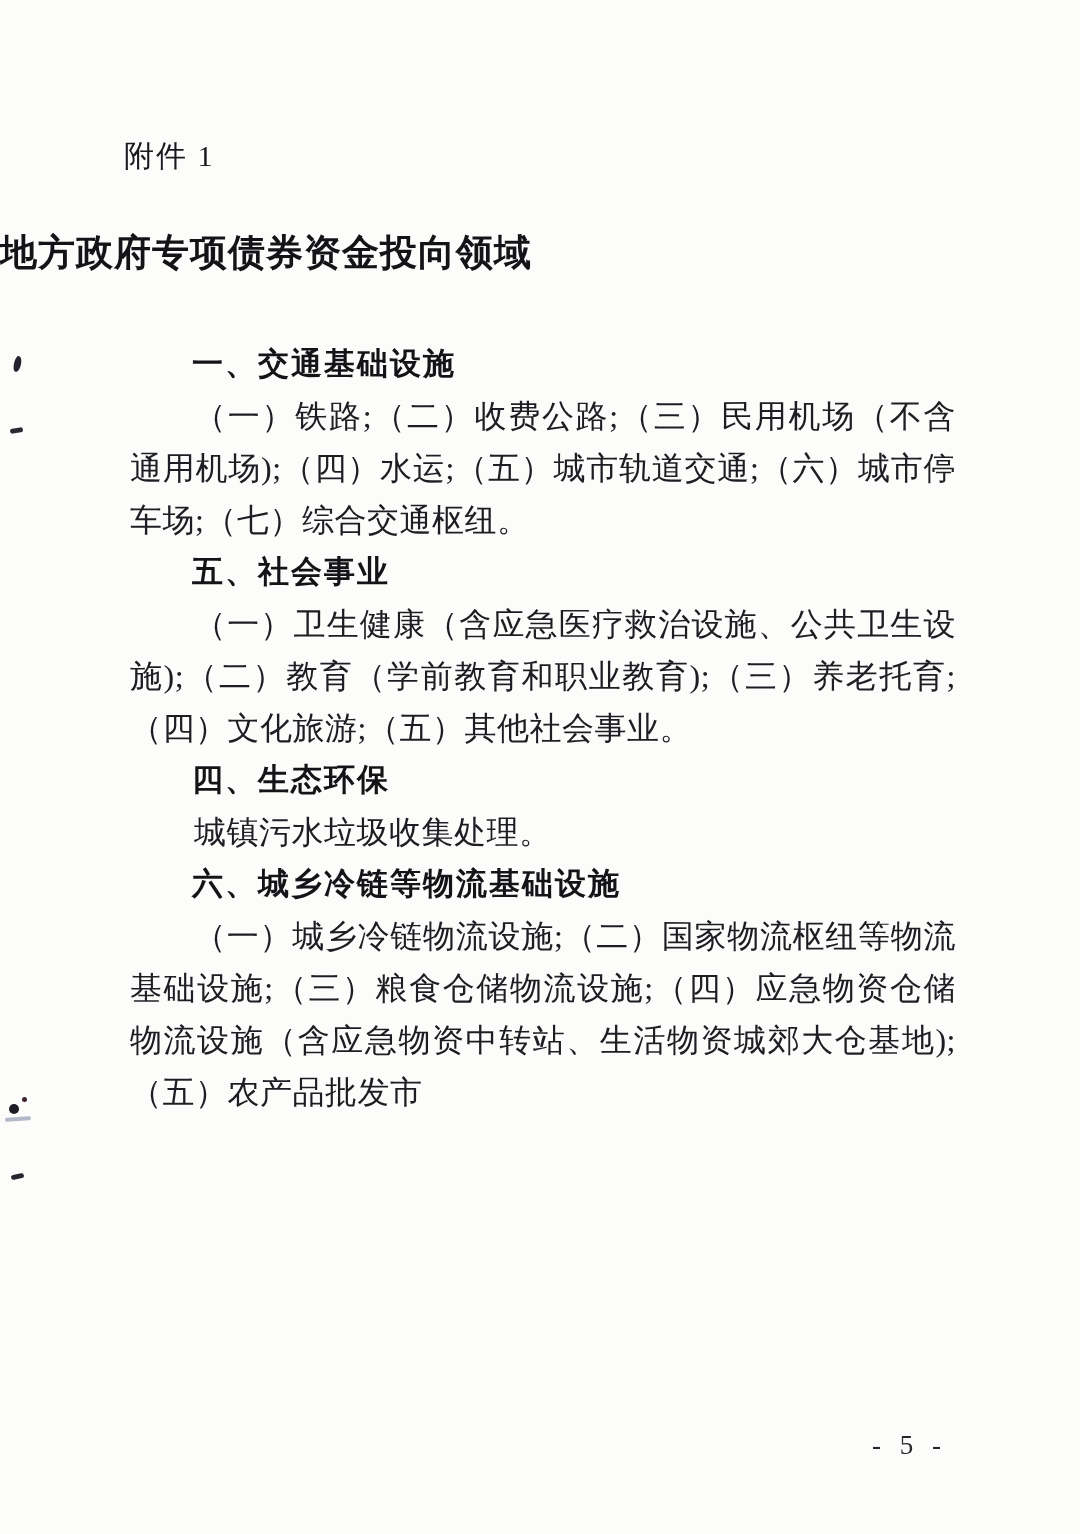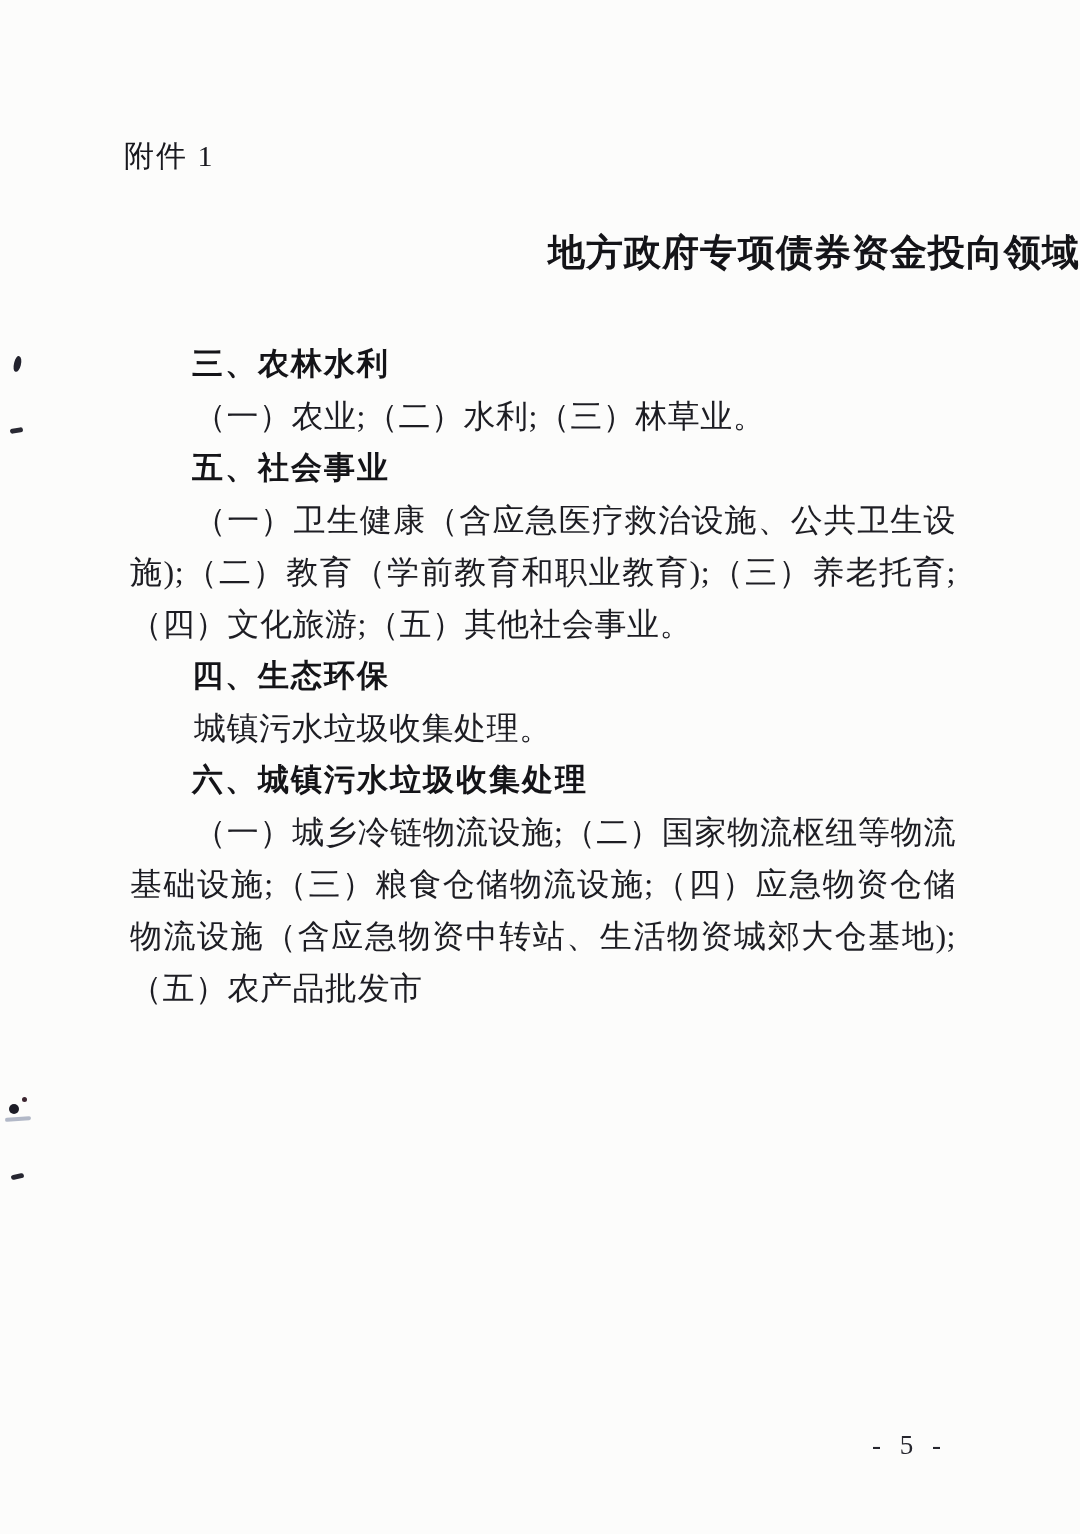--- a/index.html
+++ b/index.html
@@ -25,21 +25,21 @@
     letter-spacing: 2px;
     font-family: "Liberation Serif", serif;
     color: #19191f;
   }
   .doc-title {
     position: absolute;
     top: 228px;
     left: 0;
     width: 100%;
     margin: 0;
-    text-align: right;
+    text-align: left;
     font-size: 37px;
     font-weight: 700;
     letter-spacing: 1px;
     font-family: "Liberation Serif", serif;
     color: #141418;
   }
   .content {
     position: absolute;
     top: 338px;
     left: 130px;
@@ -109,39 +109,39 @@
 <body>
 
 <div class="page">
 
   <div class="attachment-label">附件 1</div>
 
   <h1 class="doc-title">地方政府专项债券资金投向领域</h1>
 
   <main class="content">
 
+    <section>
+      <h2>一、交通基础设施</h2>
+      <p>（一）铁路;（二）收费公路;（三）民用机场（不含通用机场);（四）水运;（五）城市轨道交通;（六）城市停车场;（七）综合交通枢纽。</p>
+    </section>
 
 
-    <section>
-      <h2>三、农林水利</h2>
-      <p>（一）农业;（二）水利;（三）林草业。</p>
-    </section>
 
     <section>
       <h2>五、社会事业</h2>
       <p>（一）卫生健康（含应急医疗救治设施、公共卫生设施);（二）教育（学前教育和职业教育);（三）养老托育;（四）文化旅游;（五）其他社会事业。</p>
     </section>
 
     <section>
       <h2>四、生态环保</h2>
       <p>城镇污水垃圾收集处理。</p>
     </section>
 
     <section>
-      <h2>六、城镇污水垃圾收集处理</h2>
+      <h2>六、城乡冷链等物流基础设施</h2>
       <p>（一）城乡冷链物流设施;（二）国家物流枢纽等物流基础设施;（三）粮食仓储物流设施;（四）应急物资仓储物流设施（含应急物资中转站、生活物资城郊大仓基地);（五）农产品批发市</p>
     </section>
 
   </main>
 
   <div class="page-number">- 5 -</div>
 
   <div class="speck speck-a"></div>
   <div class="speck speck-b"></div>
   <div class="speck speck-c1"></div>

